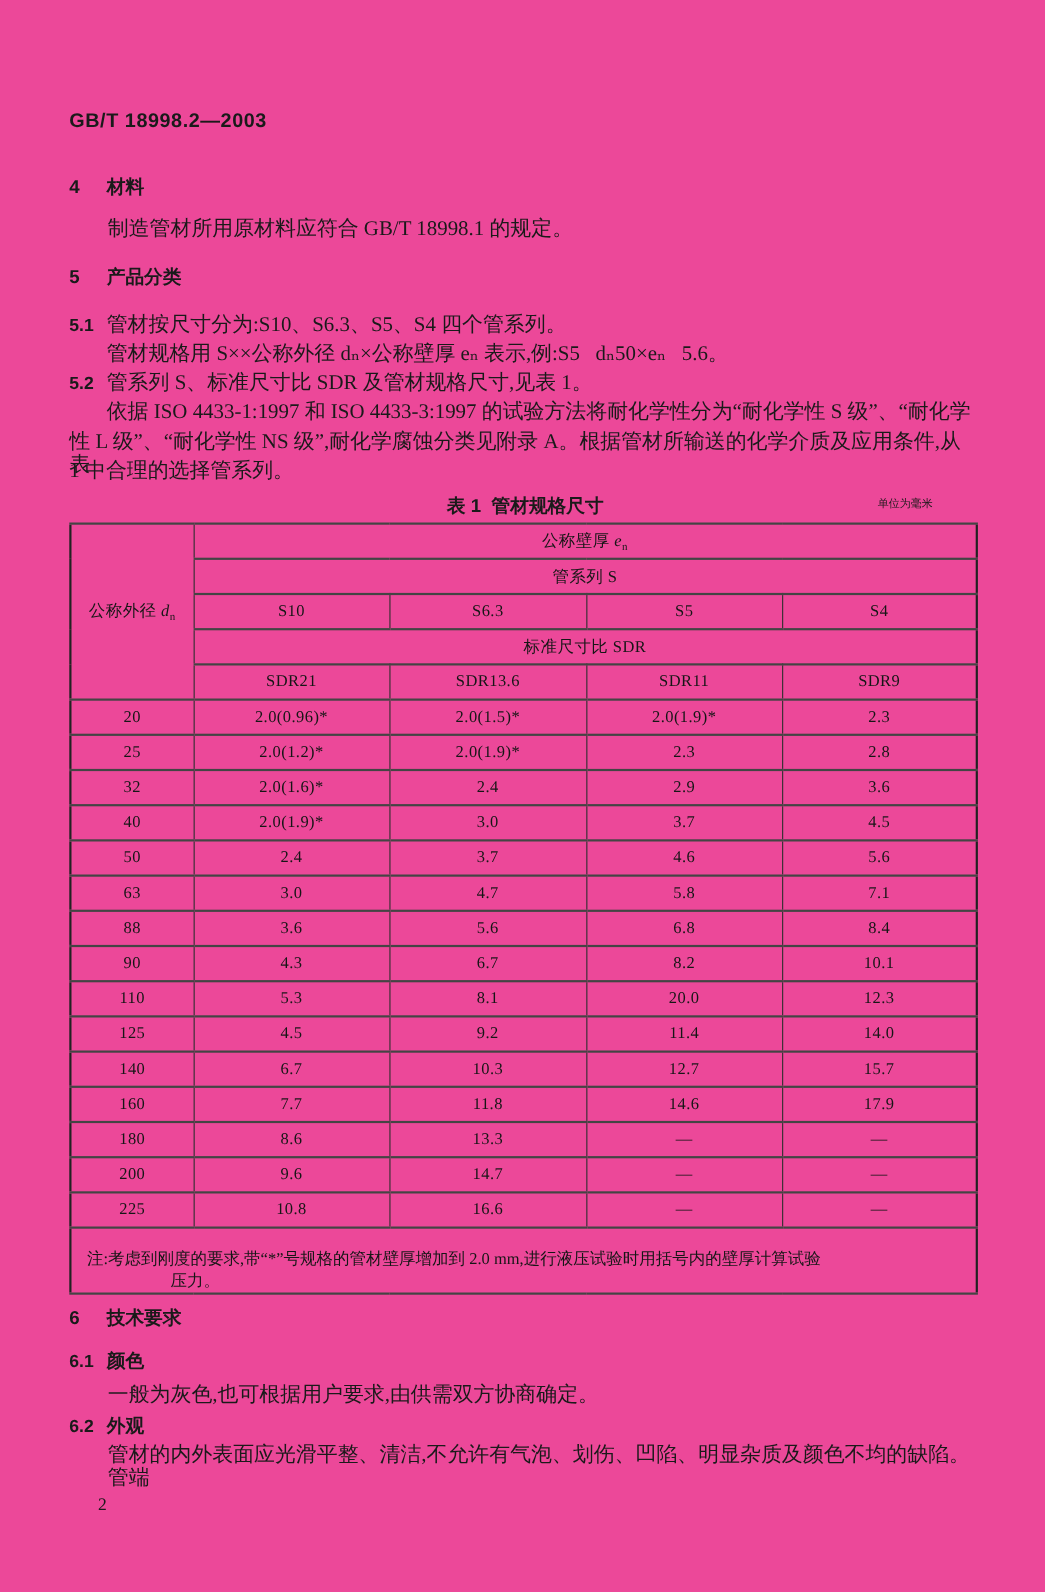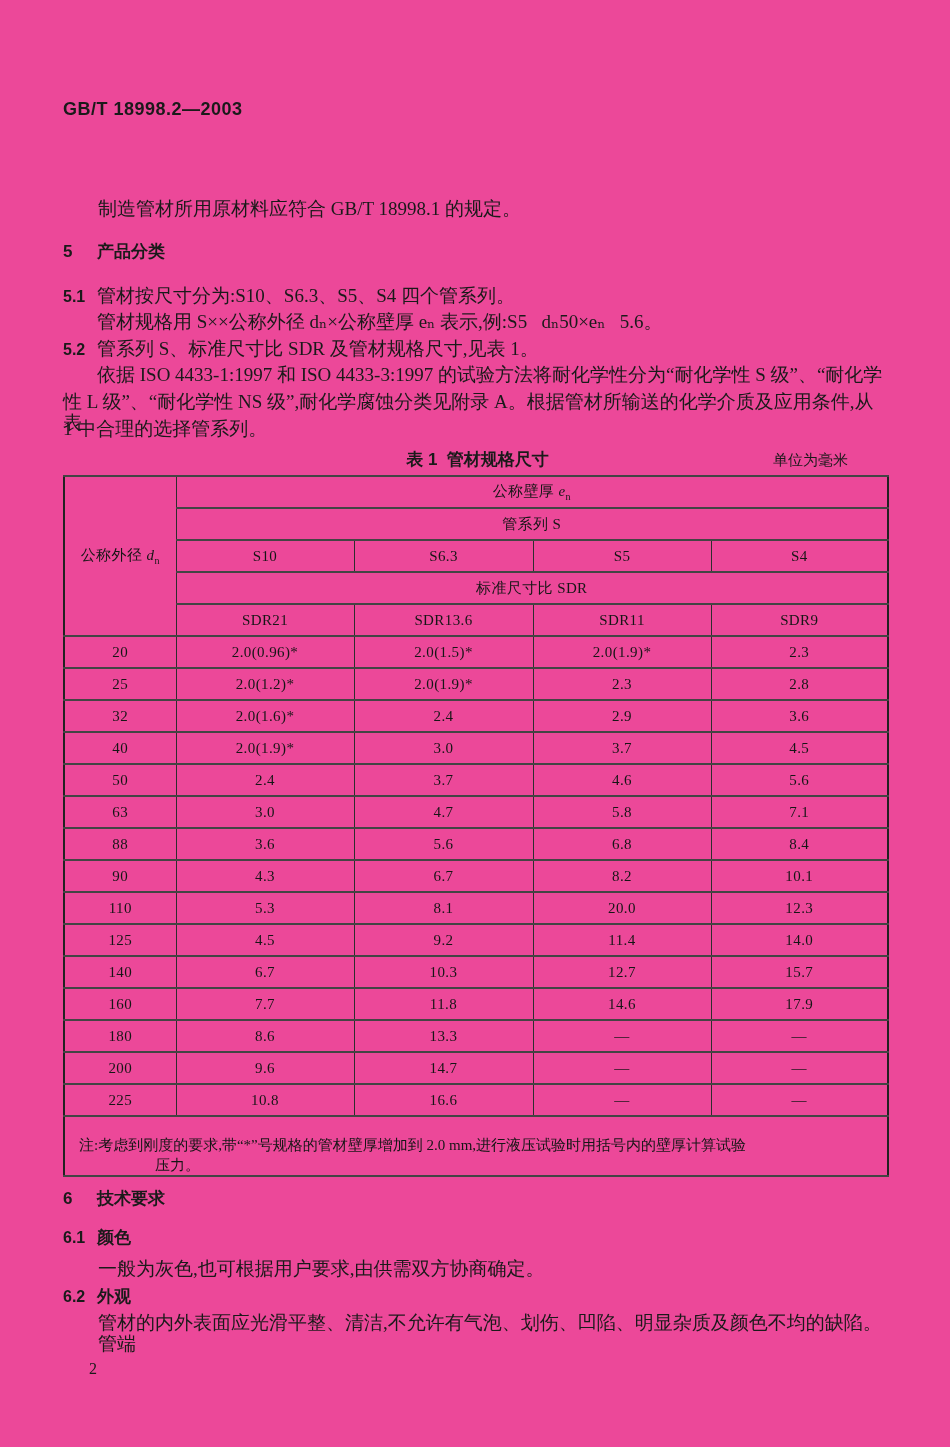--- a/index.html
+++ b/index.html
@@ -31,21 +31,21 @@
   }
   .ind{padding-left:35px;}
   .caption-row{top:448px;height:22px;}
   .tbl-caption{
     display:block;text-align:center;
     font-family:"Liberation Sans","DejaVu Sans",sans-serif;
     font-weight:bold;font-size:17px;white-space:pre-wrap;
   }
   .tbl-unit{
     position:absolute;right:44px;top:3px;
-    font-size:15px;font-weight:normal;
+    font-size:10px;font-weight:normal;
   }
   table.spec{
     position:absolute;top:475px;left:63px;width:824px;
     border-collapse:collapse;table-layout:fixed;
     font-size:15px;color:#161616;
     border:2px solid #222222;
   }
   .spec th,.spec td{
     border-left:1px solid #2e2e2e;border-right:1px solid #2e2e2e;
     border-top:2px solid #444444;border-bottom:2px solid #444444;
@@ -66,20 +66,23 @@
   .note-l2{padding-left:76px;}
   .page-num{top:1360px;left:89px;font-size:16px;}
 </style>
 </head>
 <body>
 
 <div class="page">
 
   <div class="abs doc-num">GB/T 18998.2—2003</div>
 
+  <div class="abs h1" style="top:160px">
+    <span class="hnum">4</span><span>材料</span>
+  </div>
   <div class="abs para ind" style="top:198px">制造管材所用原材料应符合 GB/T 18998.1 的规定。</div>
 
   <div class="abs h1" style="top:242px">
     <span class="hnum">5</span><span>产品分类</span>
   </div>
 
   <div class="abs clause" style="top:285px">
     <span class="cnum">5.1</span><span class="ctext">管材按尺寸分为:S10、S6.3、S5、S4 四个管系列。</span>
   </div>
   <div class="abs para" style="top:311px;padding-left:34px">管材规格用 S××公称外径 dₙ×公称壁厚 eₙ 表示,例:S5   dₙ50×eₙ   5.6。</div>

